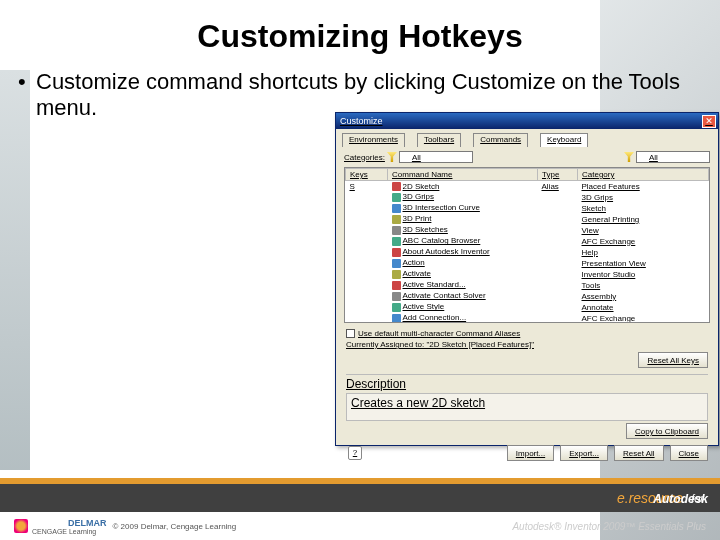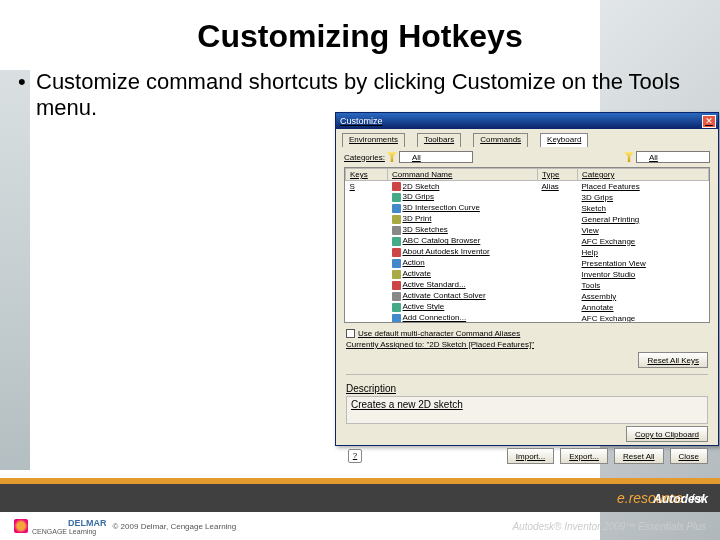--- a/index.html
+++ b/index.html
@@ -27,21 +27,21 @@
   .grid td { padding: 0 4px; height: 11px; white-space: nowrap; }
   .grid td.key-col { width: 42px; }
   .grid td.cmd-col { width: 150px; }
   .grid td.type-col { width: 40px; }
   .grid td.cat-col { }
   .cmd-ico { display: inline-block; width: 9px; height: 9px; background: #d48; margin-right: 2px; vertical-align: middle; border-radius: 1px; }
   .cmd-ico.b1{background:#c44;} .cmd-ico.b2{background:#4a8;} .cmd-ico.b3{background:#48c;} .cmd-ico.b4{background:#aa4;} .cmd-ico.b5{background:#888;}
   .check-row { margin: 6px 10px 2px; font-size: 8px; display: flex; align-items: center; gap: 3px; }
   .checkbox { width: 9px; height: 9px; border: 1px solid #555; background: #fff; }
   .assigned-label { margin: 2px 10px; font-size: 8px; line-height: 1.2; }
-  .desc-box { margin: 6px 10px 2px; font-size: 10px; border-top: 1px solid #bbb; padding-top: 8px; }
+  .desc-box { margin: 6px 10px 2px; font-size: 12px; border-top: 1px solid #bbb; padding-top: 2px; }
   .desc-box .d-label { font-weight: normal; }
   .desc-box .d-content { border: 1px solid #bbb; background: #f4f2ea; height: 28px; margin-top: 2px; padding: 2px 4px; }
   .btn-row { display: flex; gap: 6px; margin: 2px 10px; }
   .btn-row.right { justify-content: flex-end; }
   .winbtn { border: 1px solid #888; background: linear-gradient(#fff,#e4e1cf); font-size: 8px; padding: 2px 8px; height: 16px; line-height: 11px; border-radius: 0; }
   .q-icon { width: 14px; height: 14px; border: 1px solid #888; background: #fff; display: flex; align-items: center; justify-content: center; border-radius: 2px; margin-left: 2px; }
   .bottom-buttons { display: flex; gap: 6px; justify-content: flex-end; margin: 6px 10px 4px; align-items: center; }
   .bottom-buttons .lefticon { margin-right: auto; }
   .footer { position: absolute; bottom: 0; left: 0; right: 0; height: 62px; z-index: 3; }
   .orange-bar { height: 6px; background: #e39b2f; }

